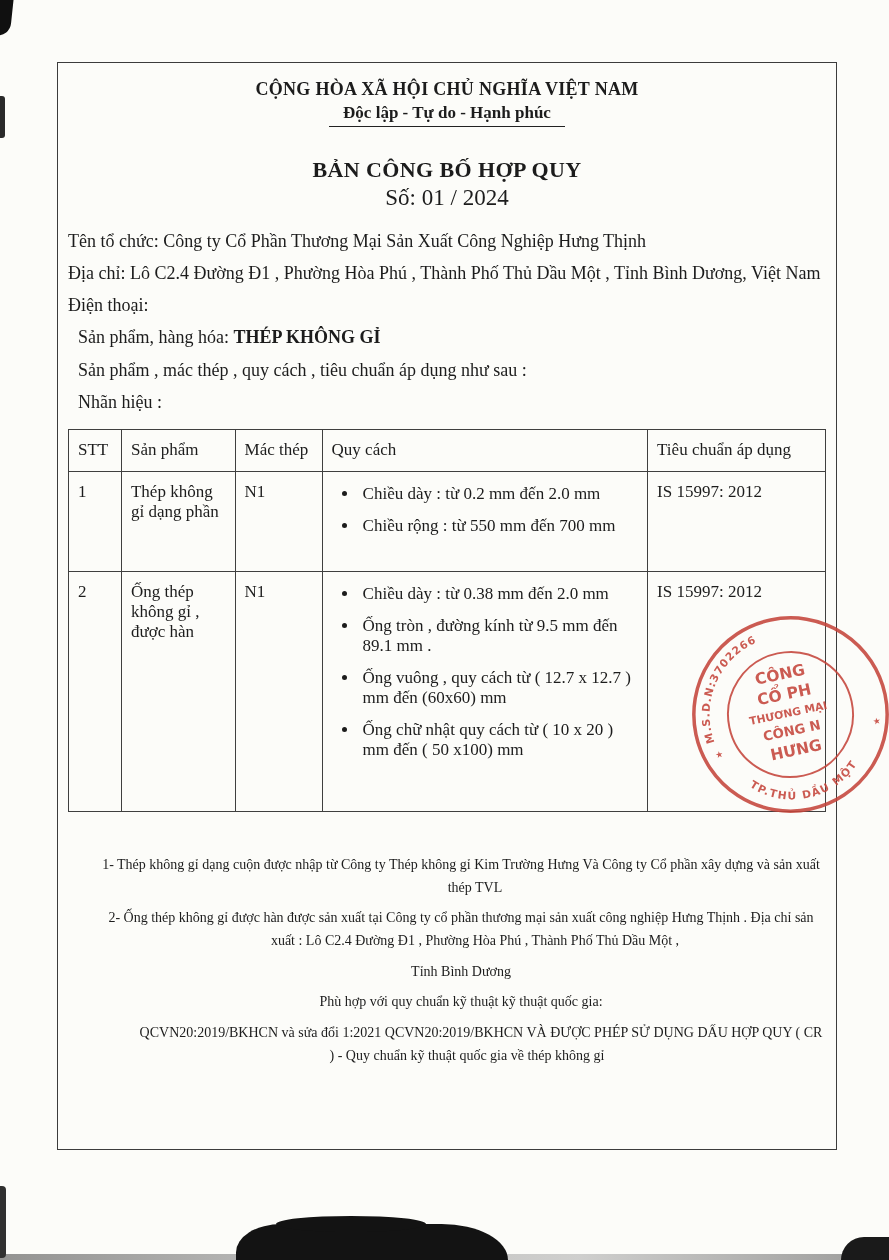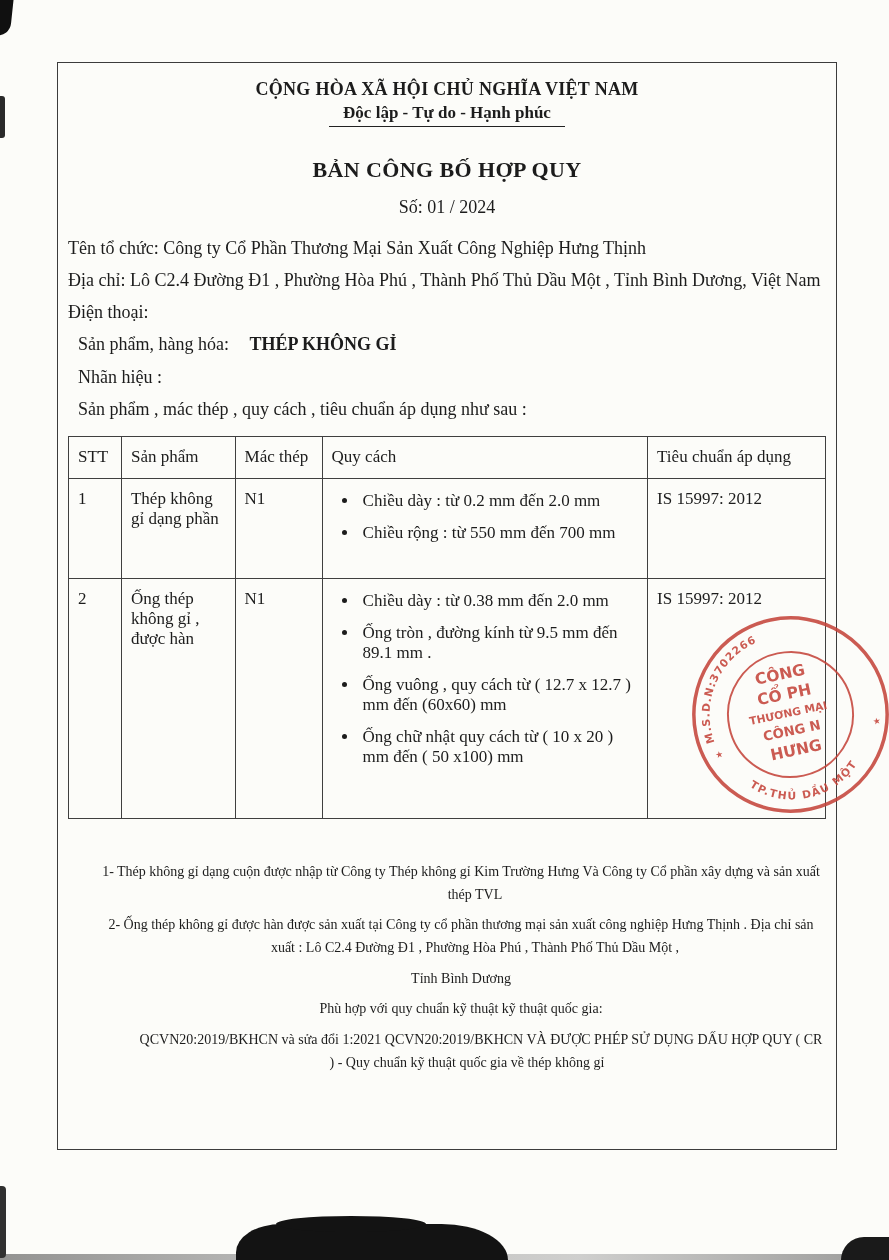--- a/index.html
+++ b/index.html
@@ -16,25 +16,25 @@
     border:1.6px solid #3c3c3c; padding:16px 10px 0 10px;
   }
   .center { text-align:center; }
   .nat-title { font-size:18px; font-weight:bold; letter-spacing:.3px; }
   .motto-wrap { text-align:center; margin-top:3px; }
   .motto {
     display:inline-block; font-size:17px; font-weight:bold;
     padding:0 14px 3px 14px; border-bottom:1.6px solid #222;
   }
   .doc-title { font-size:22px; font-weight:bold; margin-top:30px; letter-spacing:.4px; }
-  .doc-no { font-size:18px; margin-top:14px; }
+  .doc-no { font-size:23px; margin-top:2px; }
   .info { margin-top:16px; font-size:18px; line-height:1.62; }
   .info p { margin-top:3px; text-align:left; }
   .p-indent { padding-left:10px; }
-  .bold { font-weight:bold;margin-left:16px; }
+  .bold { font-weight:bold; }
 
   table.spec {
     width:100%; border-collapse:collapse; margin-top:12px;
     font-size:17px;
   }
   table.spec th, table.spec td {
     border:1.5px solid #3f3f3f; vertical-align:top; padding:10px 9px;
     font-weight:normal; text-align:left;
   }
   table.spec th { height:42px; }
@@ -96,22 +96,22 @@
     </div>
 
     <div class="center doc-title">BẢN CÔNG BỐ HỢP QUY</div>
     <div class="center doc-no">Số: 01 / 2024</div>
 
     <div class="info">
       <p>Tên tổ chức: Công ty Cổ Phần Thương Mại Sản Xuất Công Nghiệp Hưng Thịnh</p>
       <p>Địa chỉ: Lô C2.4 Đường Đ1 , Phường Hòa Phú , Thành Phố Thủ Dầu Một , Tỉnh Bình Dương, Việt Nam</p>
       <p>Điện thoại:</p>
       <p class="p-indent"><span>Sản phẩm, hàng hóa: </span><span class="bold">THÉP KHÔNG GỈ</span></p>
+      <p class="p-indent">Sản phẩm , mác thép , quy cách , tiêu chuẩn áp dụng như sau :</p>
       <p class="p-indent">Nhãn hiệu :</p>
-      <p class="p-indent">Sản phẩm , mác thép , quy cách , tiêu chuẩn áp dụng như sau :</p>
     </div>
 
     <table class="spec">
       <colgroup>
         <col class="col-stt">
           <col class="col-sp">
           <col class="col-mt">
           <col class="col-qc">
           <col class="col-tc">
       </colgroup>

